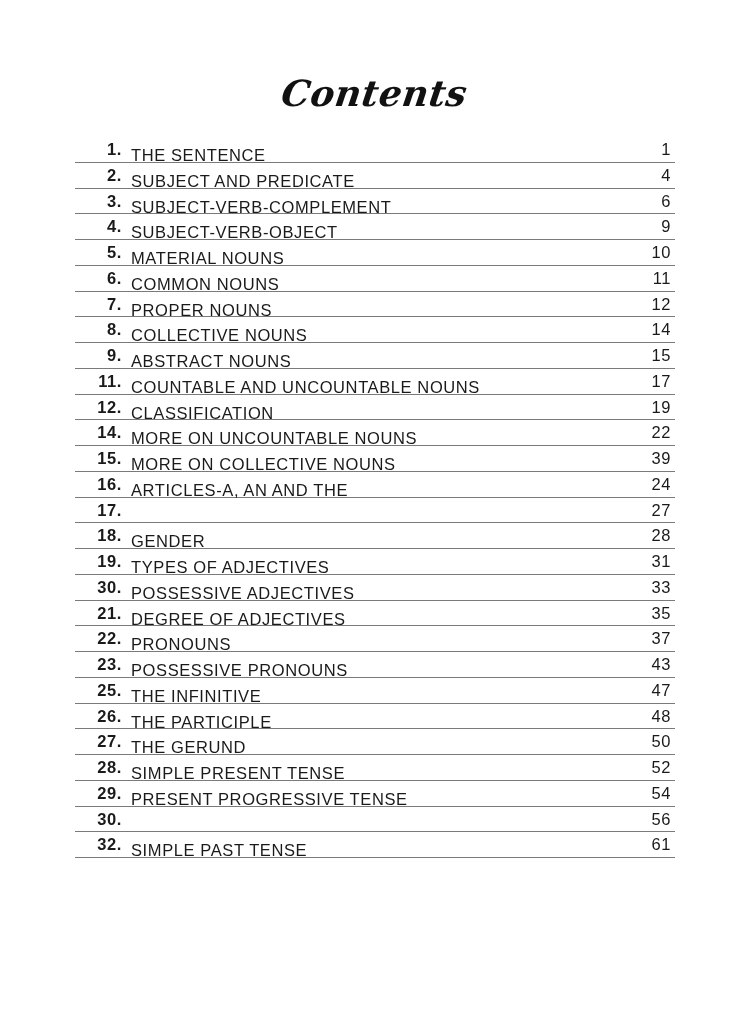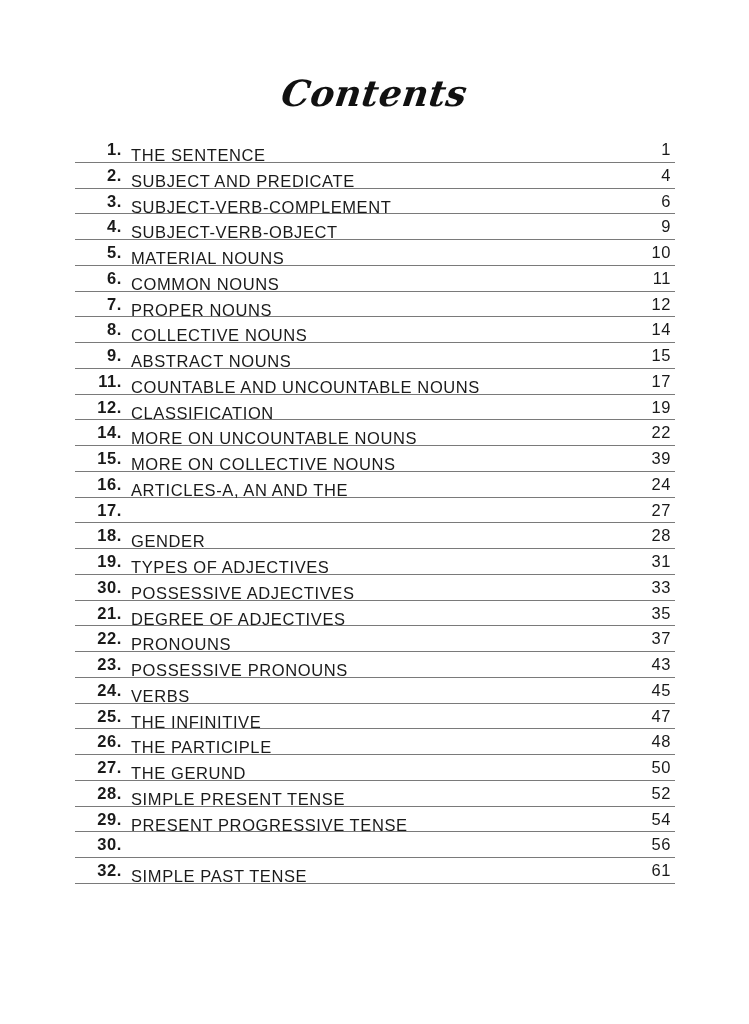--- a/index.html
+++ b/index.html
@@ -122,25 +122,20 @@
       <span class="num">22.</span>
       <span class="label">PRONOUNS</span>
       <span class="page">37</span>
     </div>
     <div class="row">
       <span class="num">23.</span>
       <span class="label">POSSESSIVE PRONOUNS</span>
       <span class="page">43</span>
     </div>
     <div class="row">
-      <span class="num">24.</span>
-      <span class="label">VERBS</span>
-      <span class="page">45</span>
-    </div>
-    <div class="row">
       <span class="num">25.</span>
       <span class="label">THE INFINITIVE</span>
       <span class="page">47</span>
     </div>
     <div class="row">
       <span class="num">26.</span>
       <span class="label">THE PARTICIPLE</span>
       <span class="page">48</span>
     </div>
     <div class="row">

